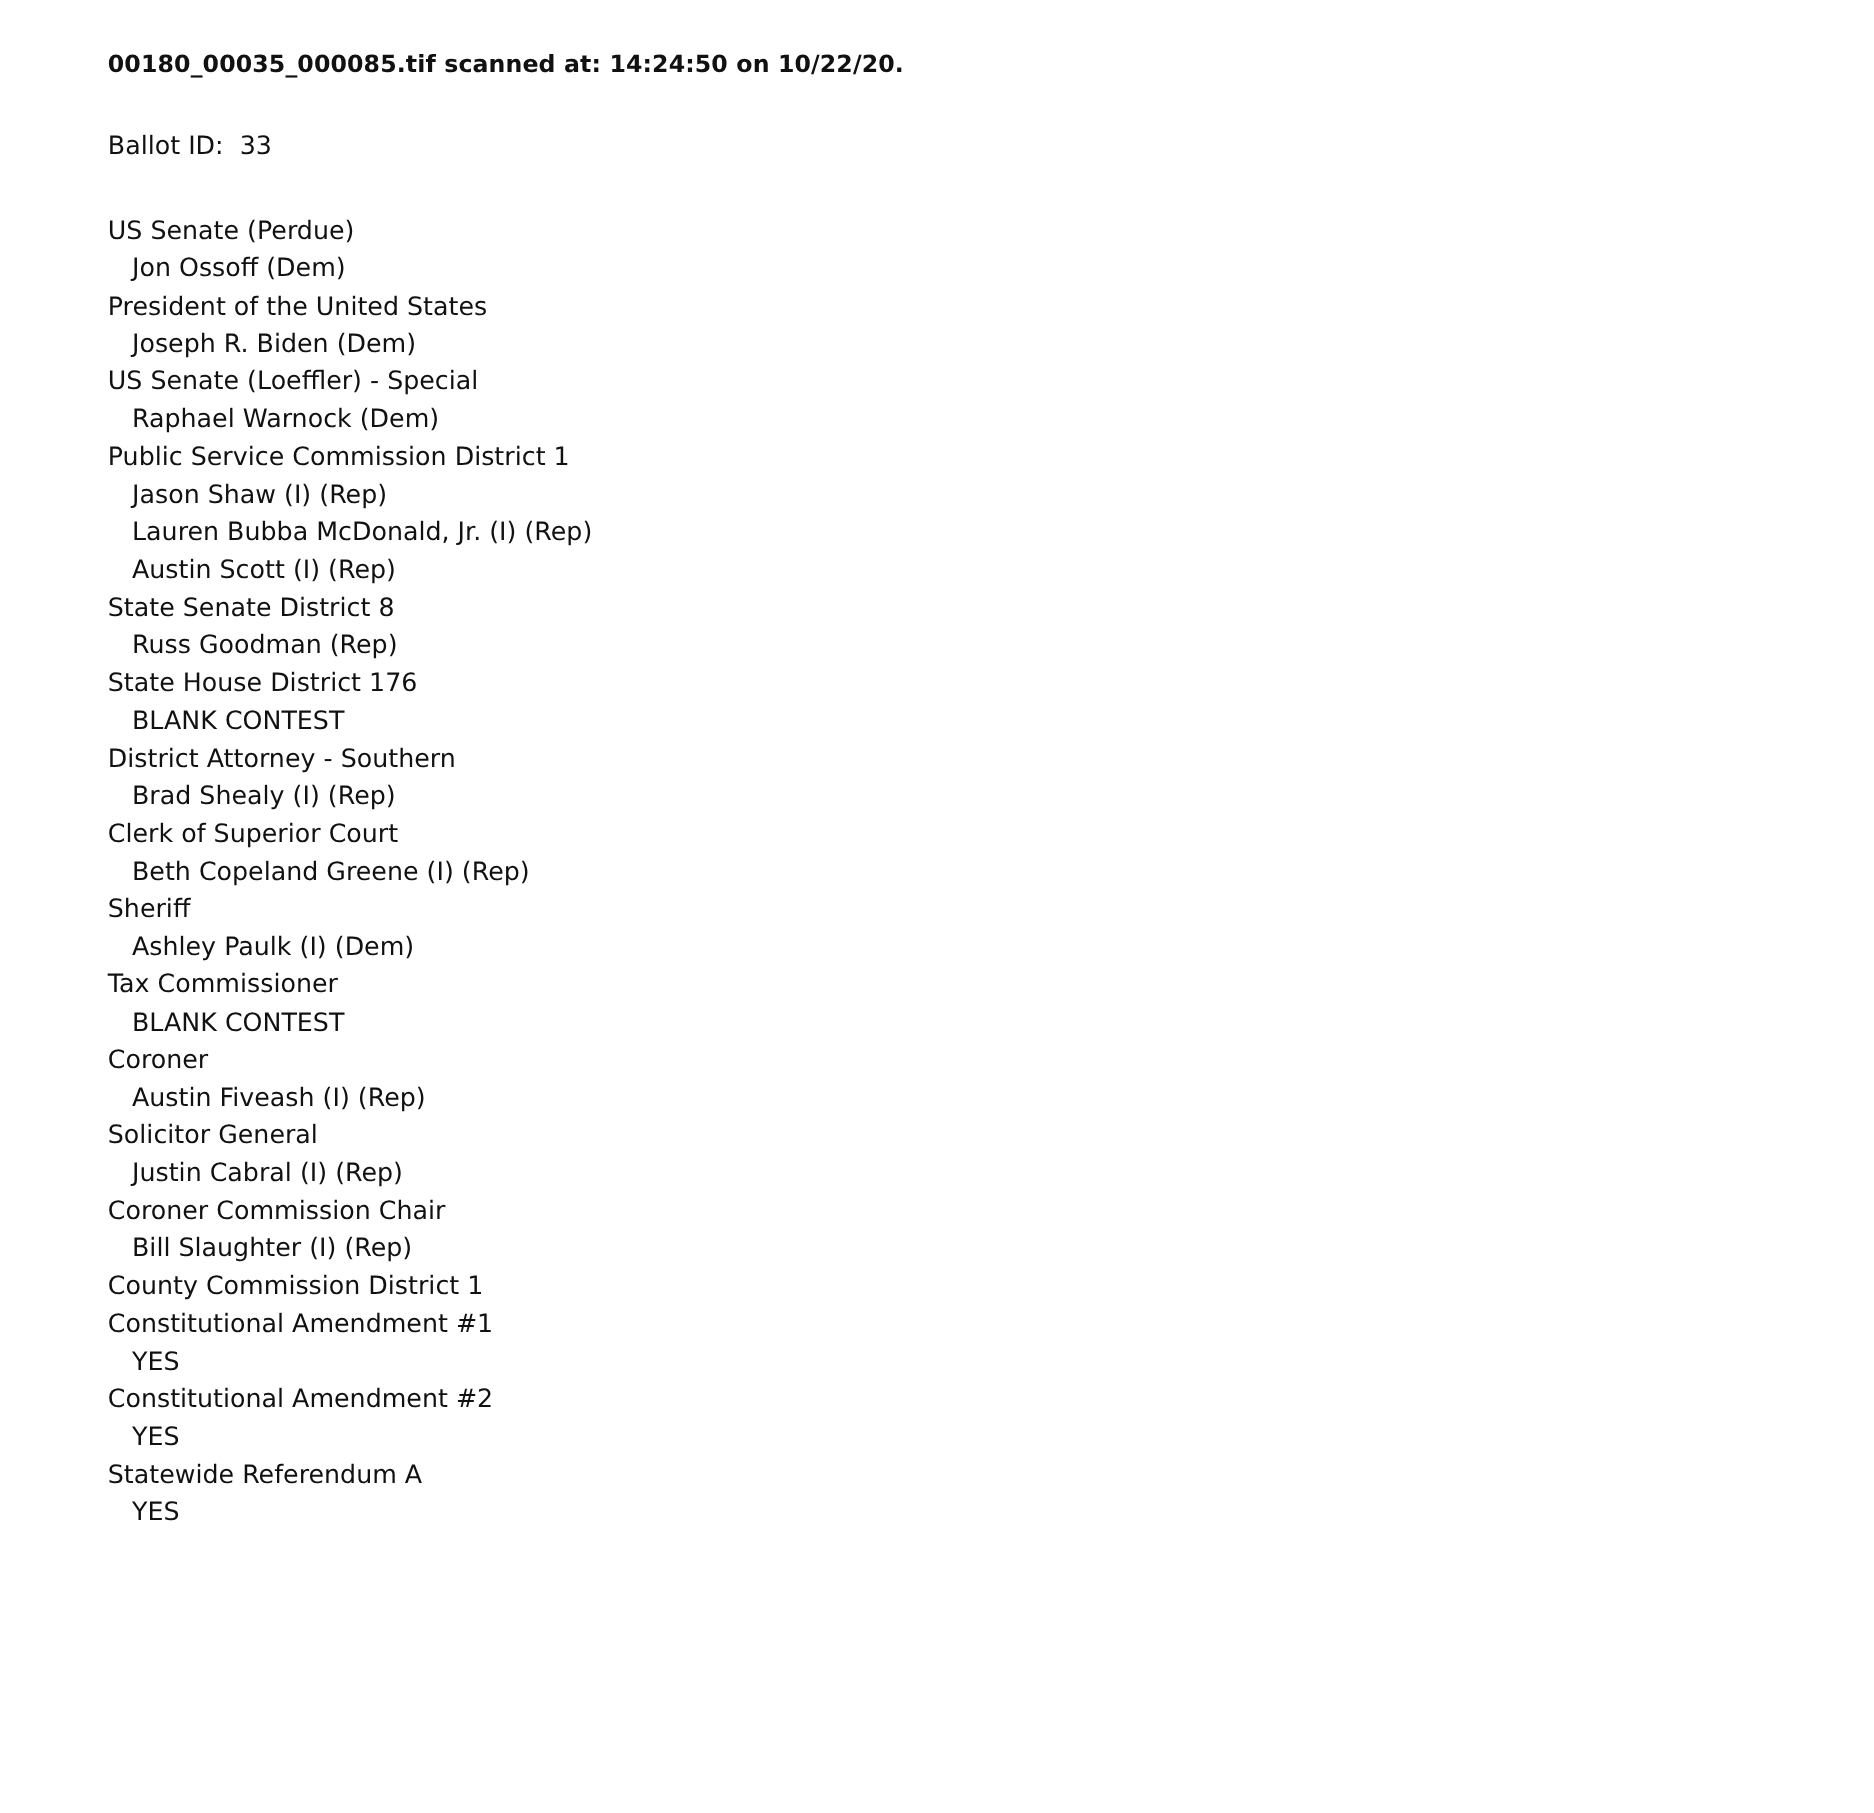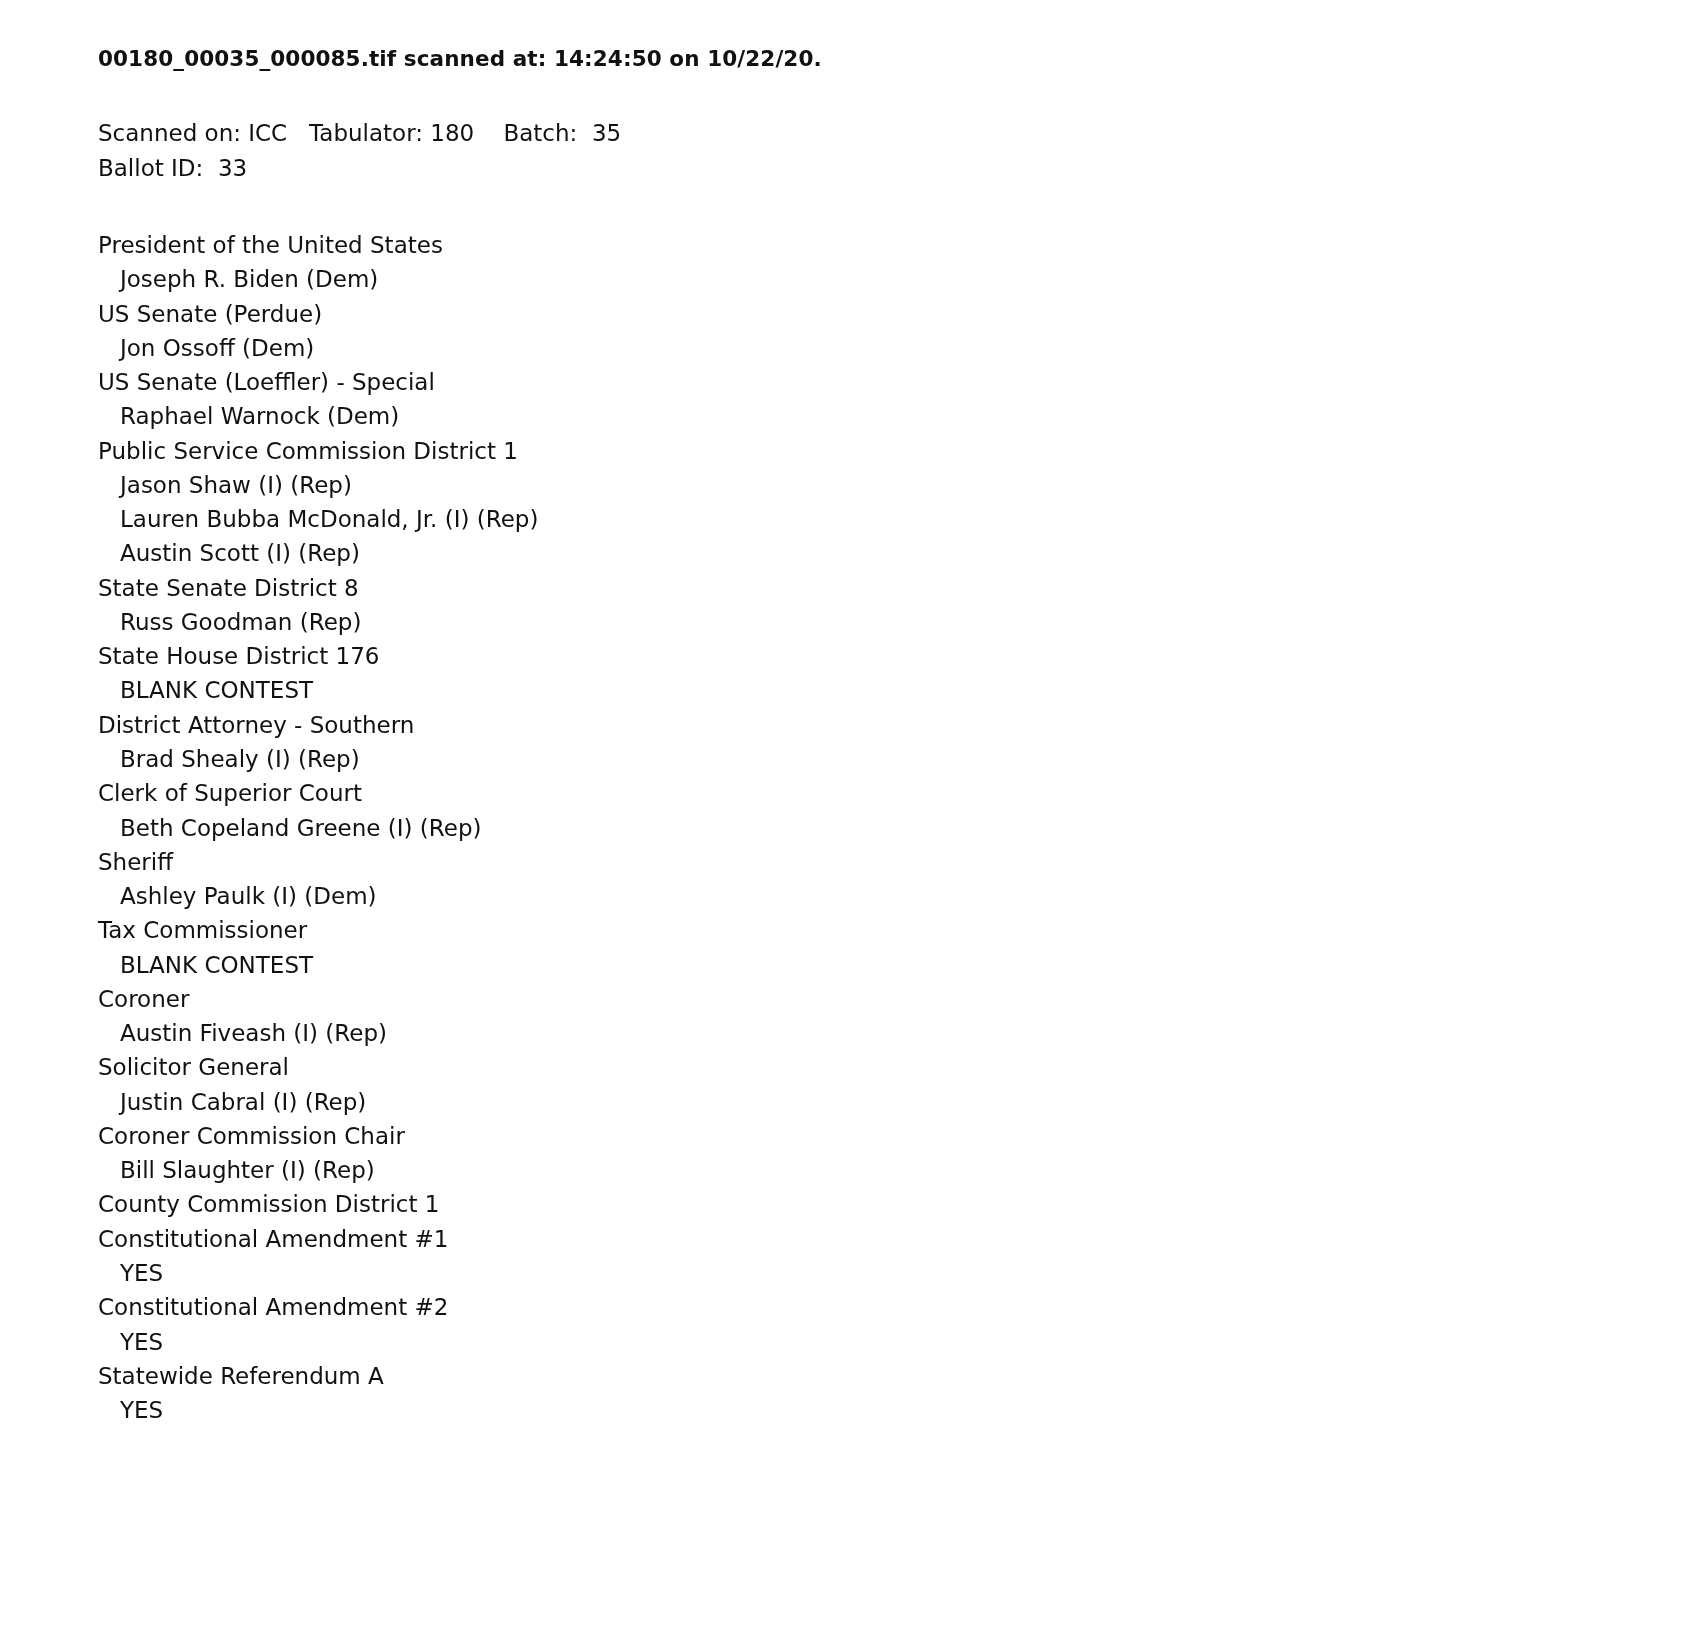--- a/index.html
+++ b/index.html
@@ -58,34 +58,33 @@
   }
 </style>
 </head>
 <body>
 
 <div class="page">
 
   <div class="scan-header">00180_00035_000085.tif scanned at: 14:24:50 on 10/22/20.</div>
 
   <div class="meta-block">
-    <div class="meta-line">Scanned on: ICC   Tabulator: 180    Batch:  35</div>
     <div class="meta-line">Ballot ID:  33</div>
   </div>
 
   <div class="contest-list">
 
     <div class="contest">
-      <div class="contest-title">President of the United States</div>
-      <div class="contest-choice">Joseph R. Biden (Dem)</div>
+      <div class="contest-title">US Senate (Perdue)</div>
+      <div class="contest-choice">Jon Ossoff (Dem)</div>
     </div>
 
     <div class="contest">
-      <div class="contest-title">US Senate (Perdue)</div>
-      <div class="contest-choice">Jon Ossoff (Dem)</div>
+      <div class="contest-title">President of the United States</div>
+      <div class="contest-choice">Joseph R. Biden (Dem)</div>
     </div>
 
     <div class="contest">
       <div class="contest-title">US Senate (Loeffler) - Special</div>
       <div class="contest-choice">Raphael Warnock (Dem)</div>
     </div>
 
     <div class="contest">
       <div class="contest-title">Public Service Commission District 1</div>
       <div class="contest-choice">Jason Shaw (I) (Rep)</div>

